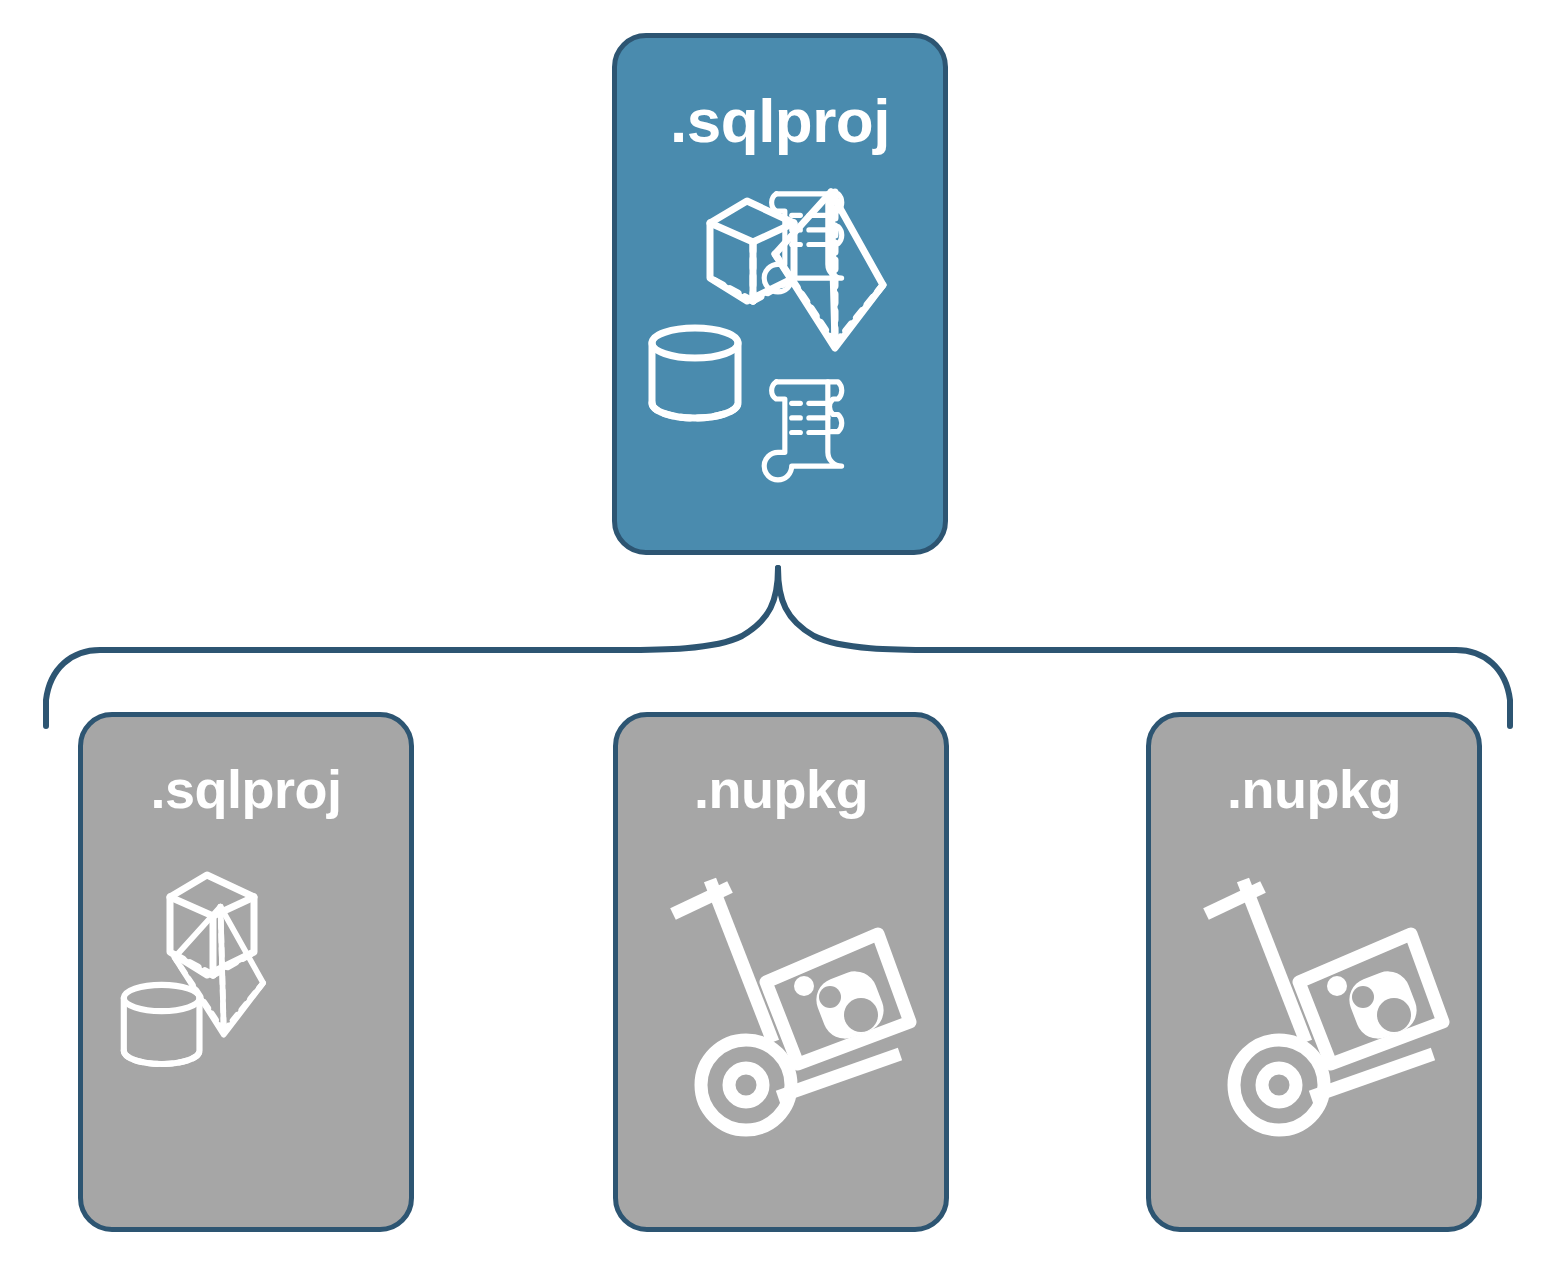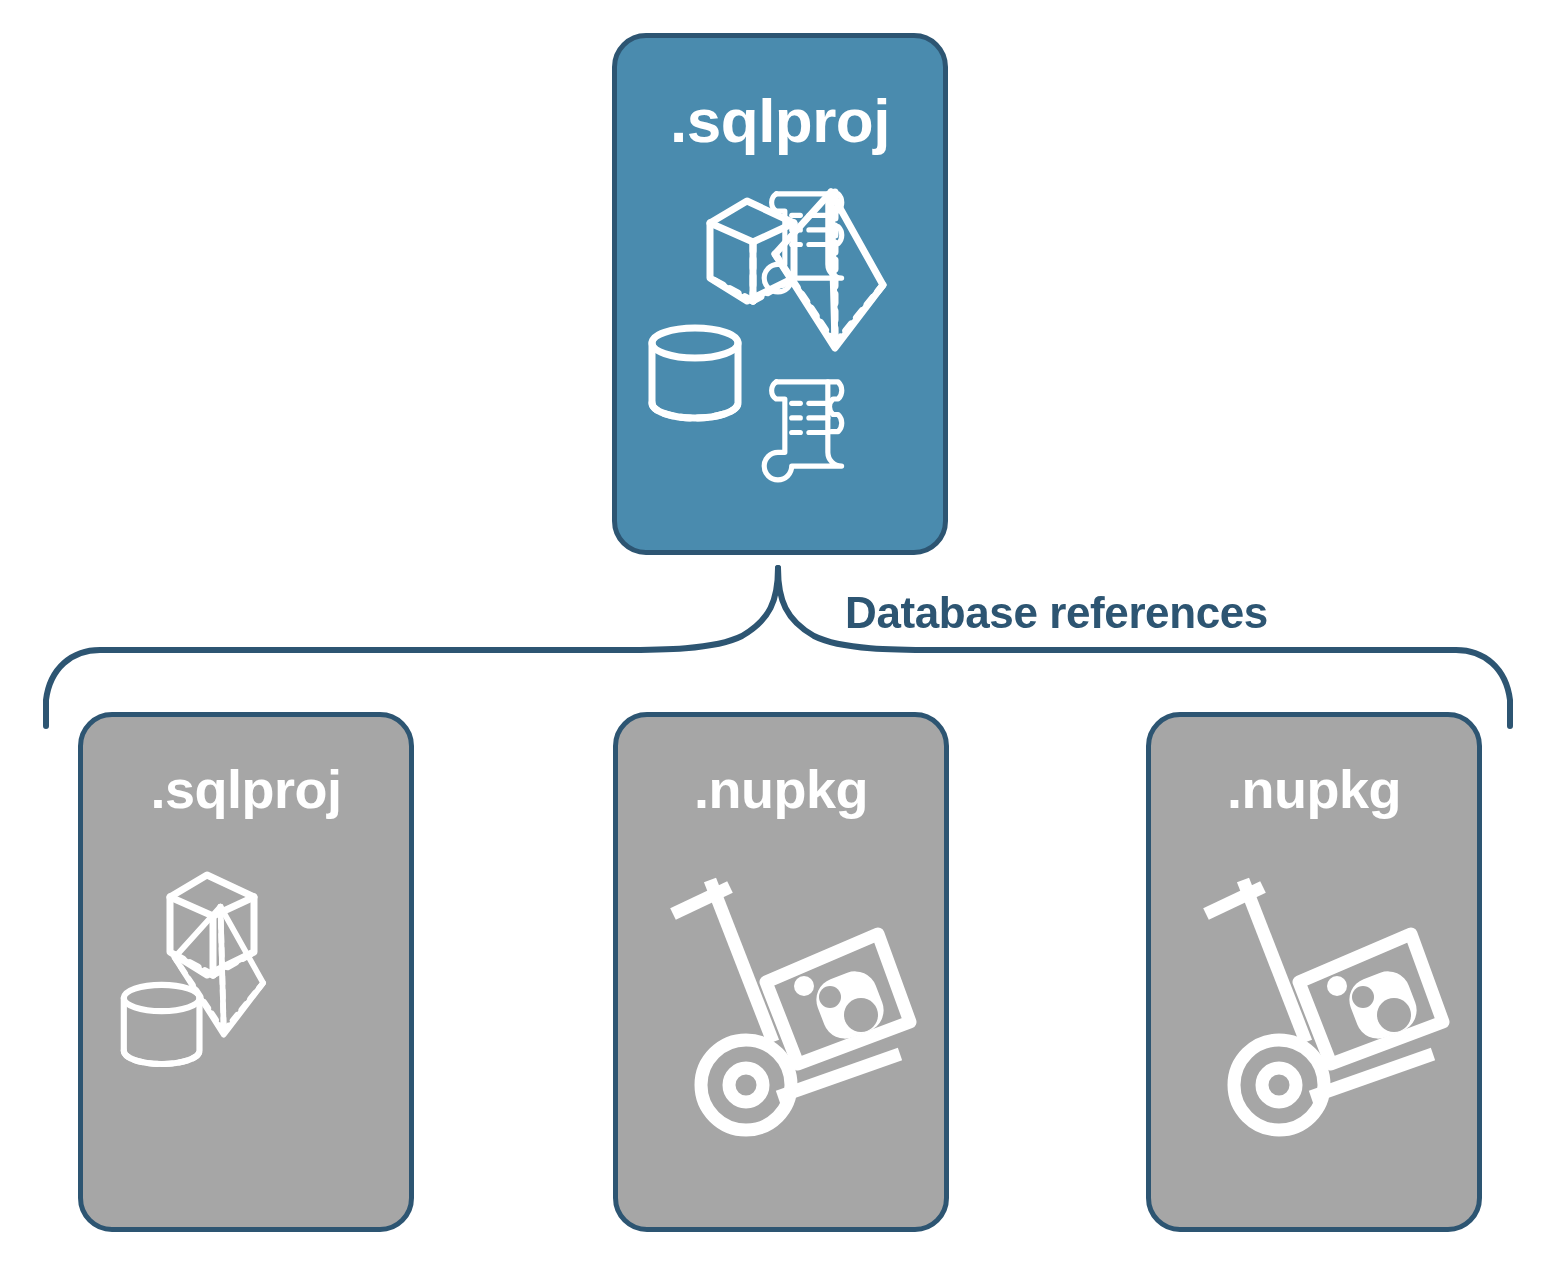--- a/index.html
+++ b/index.html
@@ -152,21 +152,20 @@
              C72,650 50,668 46,700
              L46,726" fill="none" stroke="#2d5572" stroke-width="6" stroke-linecap="round"></path>
     <path d="M778,568
              C778,600 786,620 814,636
              C842,650 896,650 936,650
              L1456,650
              C1484,650 1506,668 1510,700
              L1510,726" fill="none" stroke="#2d5572" stroke-width="6" stroke-linecap="round"></path>
   </svg>
 
-  <div class="db-ref-label">Database references</div>
 
   <div class="card gray" style="left:78px; top:712px; width:336px; height:520px;">
     <div class="card-title small">.sqlproj</div>
 
     <div class="icon-area" style="top:140px; height:250px;">
       <svg width="336" height="250" viewBox="0 0 336 250">
         <g fill="none" stroke="#ffffff" stroke-width="7" stroke-linejoin="round" stroke-linecap="round">
 
           <g transform="translate(-6,-15)">
             <polygon points="93,55 130,33 177,55 177,110 130,133 93,110"></polygon>

